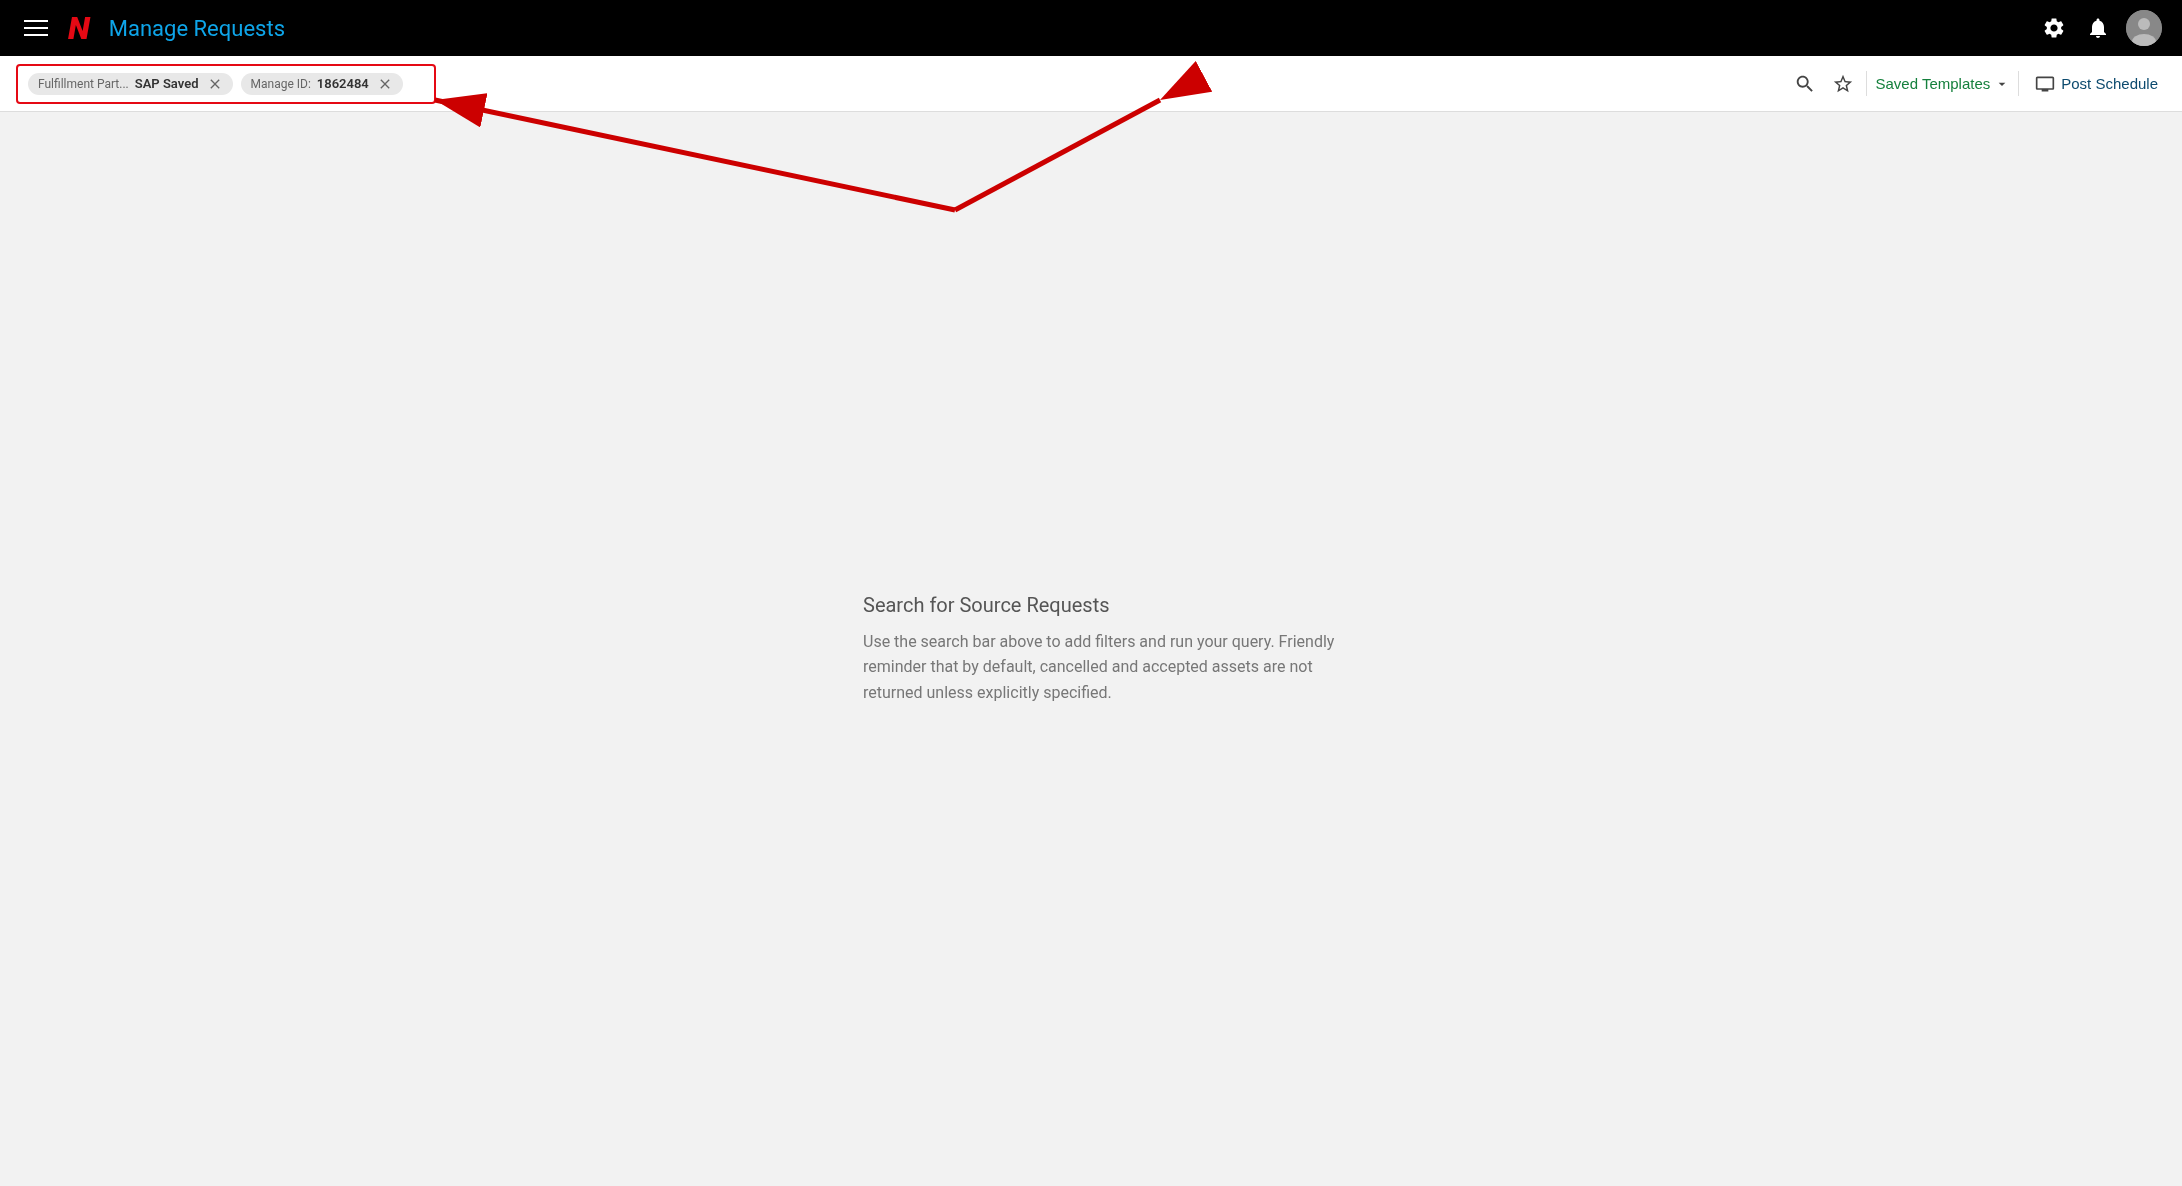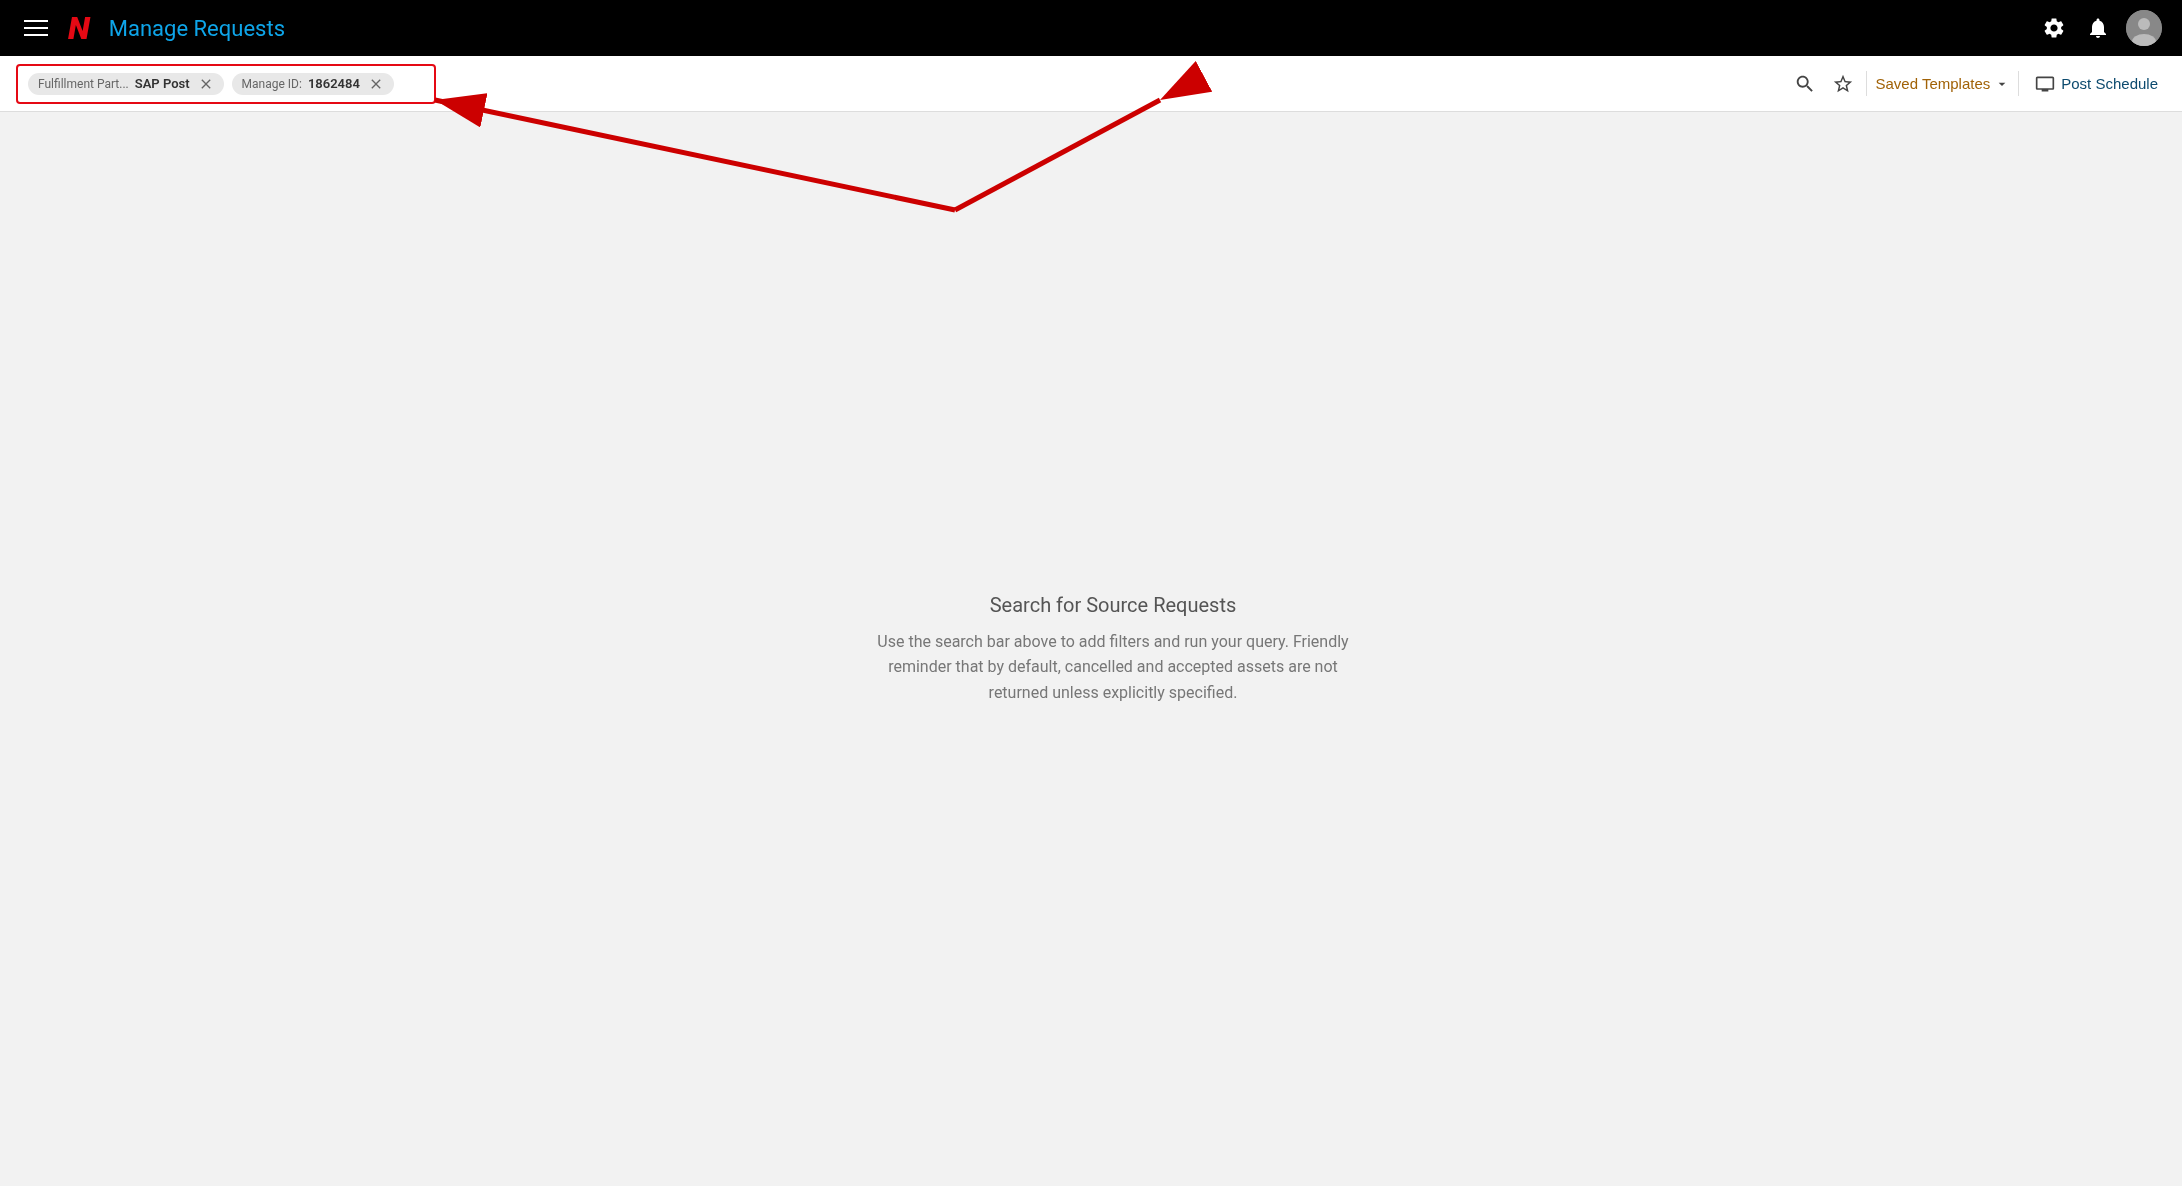--- a/index.html
+++ b/index.html
@@ -179,21 +179,21 @@
     }
 
     .saved-templates-btn {
       background: none;
       border: none;
       cursor: pointer;
       display: flex;
       align-items: center;
       gap: 4px;
       font-size: 15px;
-      color: #a16207;
+      color: #15803d;
       padding: 4px 8px;
       border-left: 1px solid #ddd;
       border-right: 1px solid #ddd;
     }
 
     .saved-templates-btn svg {
       width: 16px;
       height: 16px;
       fill: #444;
     }
@@ -219,21 +219,20 @@
     
     .main-content {
       display: flex;
       align-items: center;
       justify-content: center;
       min-height: calc(1186px - 56px - 56px);
       flex-direction: column;
     }
 
     .empty-state {
-      text-align: center;
       max-width: 500px;
       margin-left: 44px;
     }
 
     .empty-state-title {
       font-size: 20px;
       color: #555;
       font-weight: 400;
       margin-bottom: 12px;
     }
@@ -294,21 +293,21 @@
       </svg>
     </div>
   </div>
 </nav>
 
 <div class="filter-bar">
   <div class="filter-bar-left">
 
     <div class="filter-tag">
       <span class="filter-tag-label">Fulfillment Part...</span>
-      <span class="filter-tag-value">SAP Post</span>
+      <span class="filter-tag-value">SAP Saved</span>
       <button class="filter-tag-close">
         <svg viewBox="0 0 24 24">
           <path d="M19 6.41L17.59 5 12 10.59 6.41 5 5 6.41 10.59 12 5 17.59 6.41 19 12 13.41 17.59 19 19 17.59 13.41 12z"></path>
         </svg>
       </button>
     </div>
 
     <div class="filter-tag">
       <span class="filter-tag-label">Manage ID:</span>
       <span class="filter-tag-value">1862484</span>

